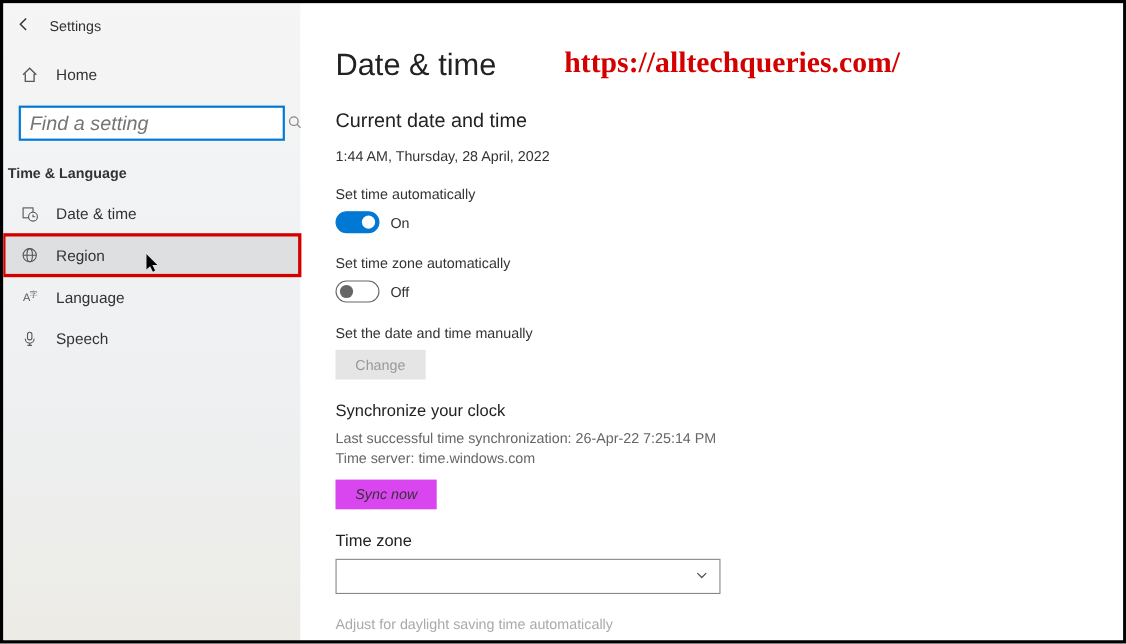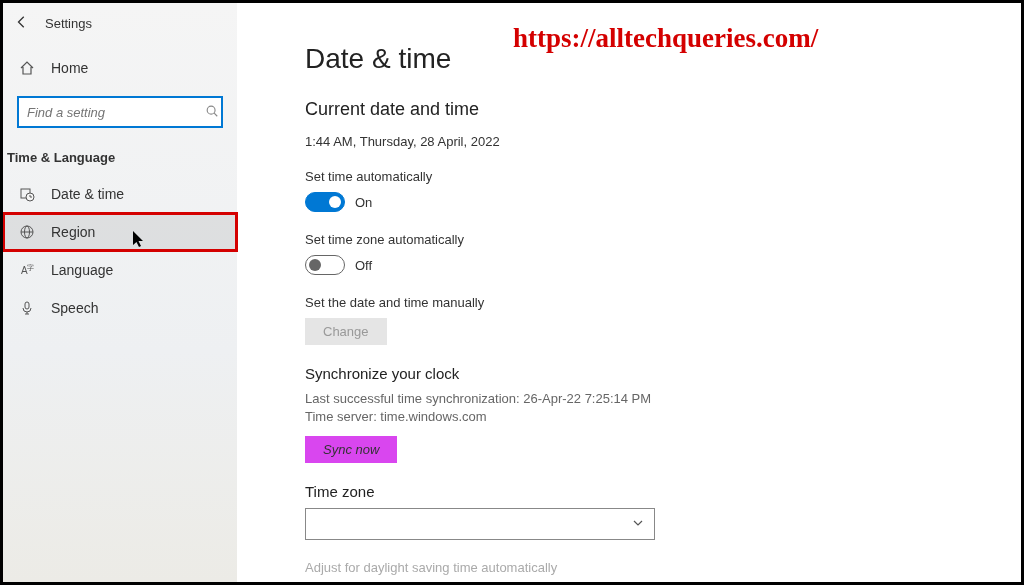--- a/index.html
+++ b/index.html
@@ -1,25 +1,25 @@
 <!DOCTYPE html>
 <html><head>
   <meta charset="utf-8">
   <style>
     * { margin: 0; padding: 0; box-sizing: border-box; font-family: "Segoe UI", Arial, sans-serif; }
     body { width: 1024px; height: 585px; border: 3px solid #000; overflow: hidden; background: #fff; position: relative; }
-    .sidebar { width: 234px; height: 100%; float: left; background: linear-gradient(180deg, #f5f5f5 0%, #eef0f2 60%, #ecebe6 100%); padding-top: 8px; }
+    .sidebar { width: 270px; height: 100%; float: left; background: linear-gradient(180deg, #f5f5f5 0%, #eef0f2 60%, #ecebe6 100%); padding-top: 8px; }
     .header-row { display: flex; align-items: center; padding: 4px 12px; gap: 16px; }
     .back-arrow { cursor: pointer; font-size: 14px; color: #333; }
     .settings-title { font-size: 13px; color: #333; }
     .home-row { display: flex; align-items: flex-start; padding: 12px 16px; gap: 16px; margin-top: 12px; cursor: pointer; }
     .home-row .icon { width: 16px; height: 16px; display: flex; align-items: center; justify-content: center; }
     .home-label { font-size: 14px; color: #333; }
     .search-box { margin: 8px 14px; border: 2px solid #0078d4; height: 32px; display: flex; align-items: center; padding: 0 8px; background: #fff; }
-    .search-box input { flex: 1; border: none; outline: none; font-size: 13px; font-style: italic; color: #888; background: transparent; }
+    .search-box input { flex: 1; border: none; outline: none; font-size: 18px; font-style: italic; color: #888; background: transparent; }
     .search-icon { color: #888; font-size: 12px; }
     .category-label { font-size: 13px; font-weight: 600; padding: 14px 4px 10px; color: #333; }
     .nav-item { display: flex; align-items: center; padding: 11px 16px; gap: 16px; cursor: pointer; font-size: 14px; color: #333; position: relative; }
     .nav-item .icon { width: 16px; height: 16px; display: flex; align-items: center; justify-content: center; color: #555; }
     .nav-item.selected { background: rgba(0,0,0,0.08); }
     .nav-item.highlight-box { outline: 3px solid #d40000; outline-offset: -2px; }
     .main { margin-left: 270px; padding: 40px 32px 20px; height: 100%; overflow: hidden; background: #fff; }
     .page-title { font-size: 28px; font-weight: 400; color: #222; margin-bottom: 24px; }
     .section-title { font-size: 18px; font-weight: 400; color: #222; margin-bottom: 14px; margin-top: 6px; }
     .current-time { font-size: 13px; color: #333; margin-bottom: 20px; }
@@ -33,21 +33,21 @@
     .toggle.off .toggle-knob { left: 3px; background: #666; }
     .toggle-text { font-size: 13px; color: #333; }
     .btn { padding: 6px 18px; font-size: 13px; border: none; background: #ddd; color: #666; cursor: pointer; margin-bottom: 20px; }
     .btn.disabled { background: #e5e5e5; color: #999; cursor: default; text-align: center; }
     .btn.active { background: #d946ef; color: #333; font-style: italic; }
     .section-title2 { font-size: 15px; font-weight: 400; color: #222; margin-bottom: 8px; }
     .sync-info { font-size: 13px; color: #666; line-height: 1.4; margin-bottom: 10px; }
     .dropdown { width: 350px; height: 32px; border: 1px solid #888; display: flex; align-items: center; justify-content: space-between; padding: 0 10px; cursor: pointer; margin-bottom: 20px; font-size: 13px; }
     .dropdown-chevron { font-size: 12px; color: #555; }
     .disabled-label { color: #aaa; }
-    .watermark { position: absolute; top: 20px; left: 510px; font-family: "Times New Roman", serif; font-size: 27px; font-weight: bold; color: #d40000; }
+    .watermark { position: absolute; top: 38px; left: 510px; font-family: "Times New Roman", serif; font-size: 27px; font-weight: bold; color: #d40000; }
     .cursor-arrow { position: absolute; left: 130px; top: 228px; pointer-events: none; }
   </style>
 </head>
 <body>
 
 <div class="sidebar">
   <div class="header-row">
     <span class="back-arrow">
       <svg width="14" height="14" viewBox="0 0 16 16">
           <path d="M10 2 L4 8 L10 14" stroke="#333" stroke-width="1.5" fill="none"></path>

